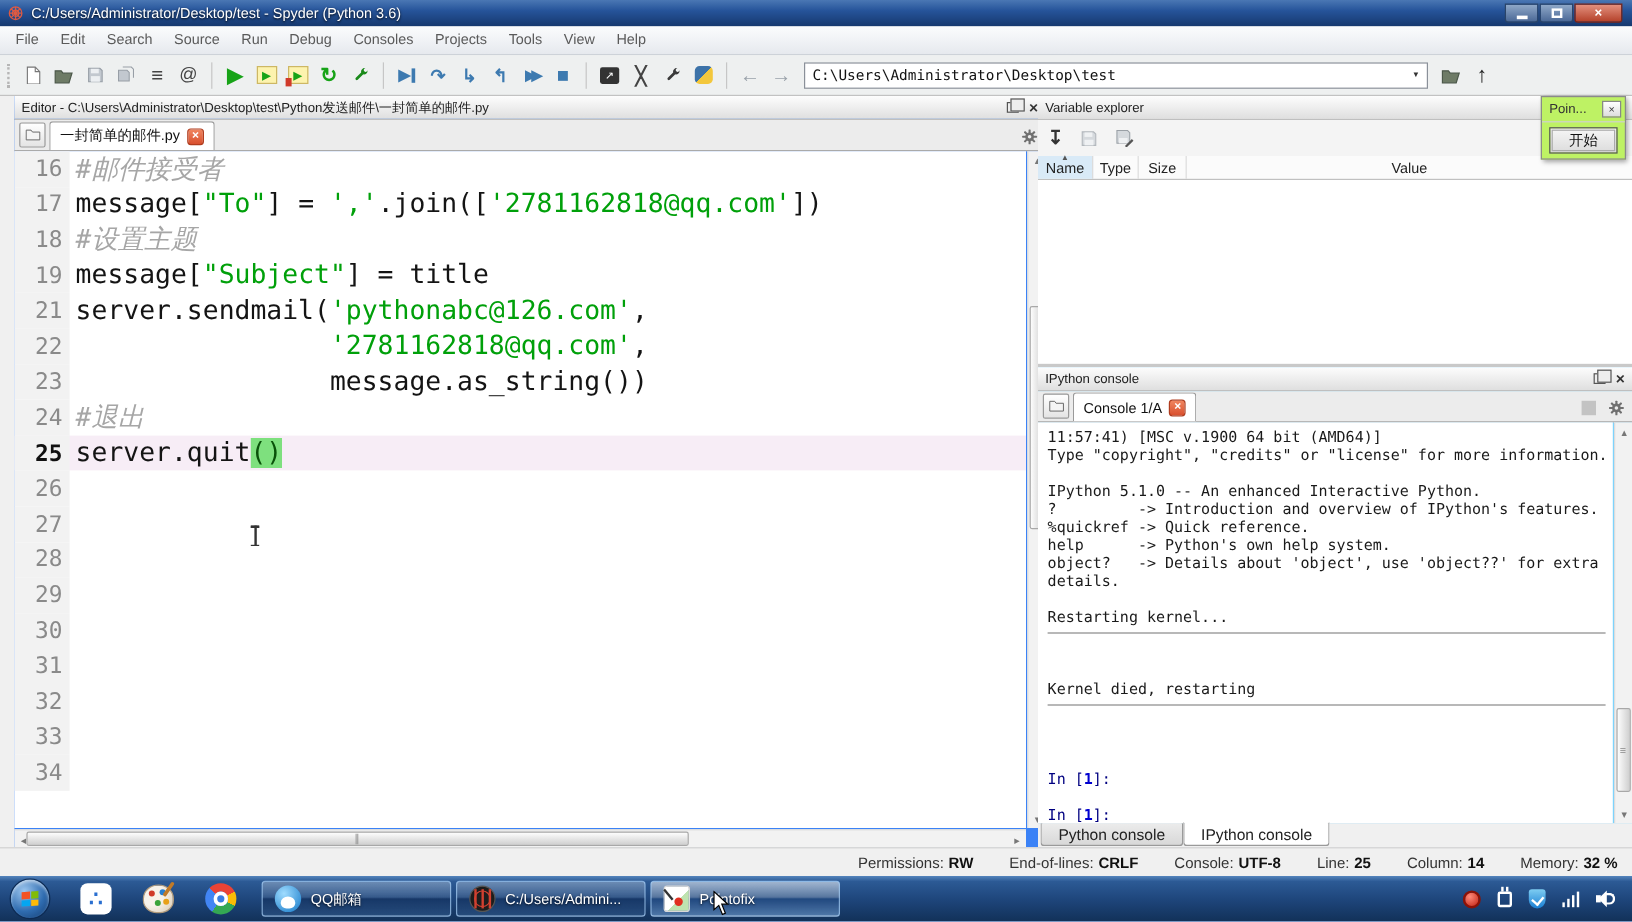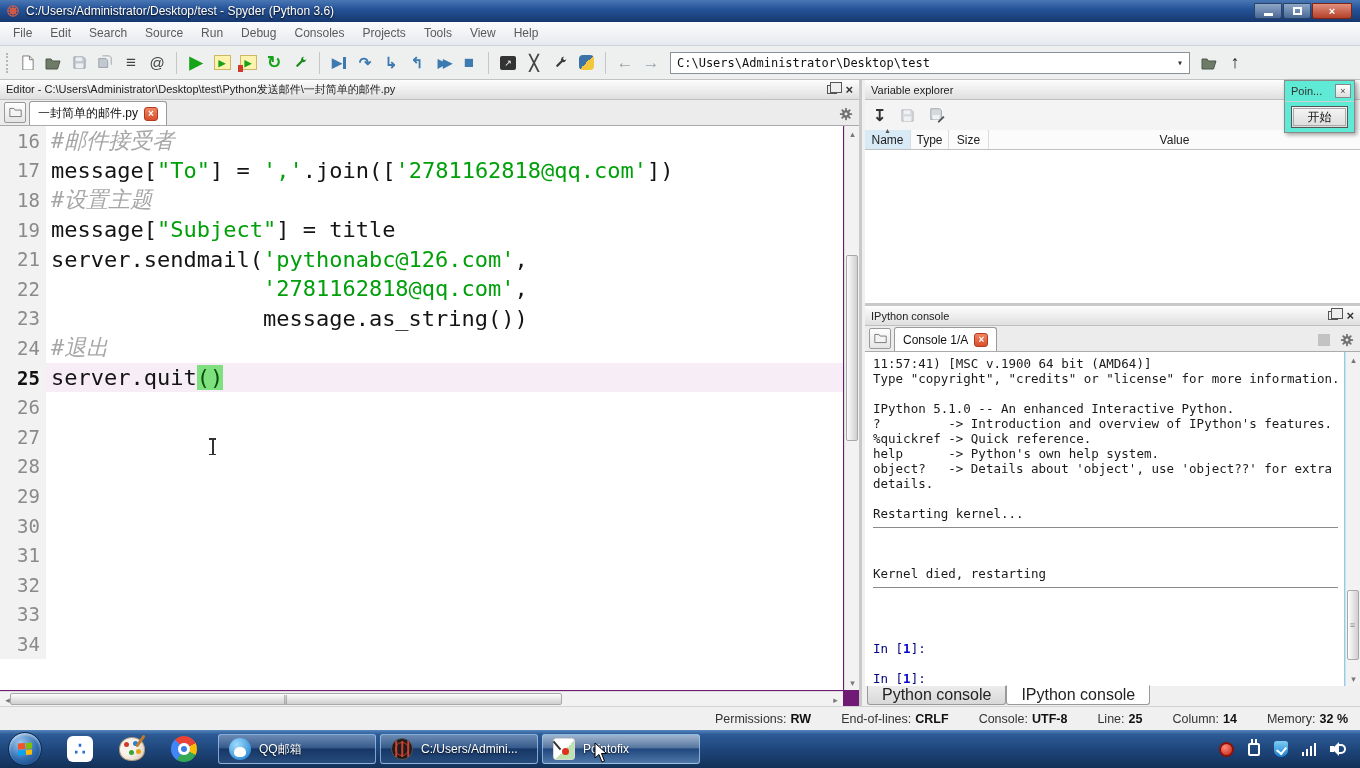--- a/index.html
+++ b/index.html
@@ -57,21 +57,21 @@
   .tabbar { height:26px; background:#ececec; border-bottom:1px solid #aaa; display:flex; align-items:flex-end; padding:0 2px; position:relative; }
   .browse-btn { width:22px; height:21px; border:1px solid #9a9a9a; border-radius:2px; background:linear-gradient(#fff,#e4e4e4);
     display:flex; align-items:center; justify-content:center; margin:0 3px 2px 2px; }
   .tab { height:24px; background:#fff; border:1px solid #9a9a9a; border-bottom:none; border-radius:3px 3px 0 0;
     display:flex; align-items:center; gap:6px; padding:0 8px; font-size:12px; color:#111; }
   .tab-close { width:14px; height:14px; background:linear-gradient(#f0855f,#d9502e); border:1px solid #b03c1e; border-radius:3px;
     color:#fff; font-size:10px; font-weight:bold; display:flex; align-items:center; justify-content:center; line-height:1; }
   .tabbar-right { position:absolute; right:6px; bottom:4px; display:flex; align-items:center; gap:10px; }
 
   
-  .editor-pane { position:absolute; left:0; top:80px; width:862px; height:626px; background:#701a75; border-right:3px solid #c9c9c9; }
+  .editor-pane { position:absolute; left:12px; top:80px; width:862px; height:626px; background:#3b82f6; border-right:3px solid #c9c9c9; }
   .code-area { position:absolute; left:0; top:46px; right:16px; bottom:16px; overflow:hidden; background:#fff;
     font-family:"DejaVu Sans Mono",monospace; font-size:22px; }
   .code-row { display:flex; height:29.6px; align-items:center; white-space:pre; }
   .code-row.current { background:#f7edf6; }
   .gut { width:46px; flex:0 0 46px; text-align:right; padding-right:6px; color:#8a8a8a; font-size:19px; background:#f2f2f2; height:100%; display:flex; align-items:center; justify-content:flex-end; }
   .code-row.current .gut { color:#111; font-weight:bold; background:#f2f2f2; }
   .ct { padding-left:5px;text-align:center; }
   .s-txt { color:#141414; }
   .s-str { color:#00a00a; }
   .s-com { color:#a6a6a6; font-style:italic; }
@@ -102,26 +102,26 @@
   .console-body { position:absolute; left:0; top:46px; right:16px; bottom:20px; background:#fff; overflow:hidden;
     font-family:"DejaVu Sans Mono",monospace; font-size:12.5px; color:#1a1a1a; padding:4px 0 0 8px; }
   .console-line { height:15px; white-space:pre; }
   .console-hr { height:15px; position:relative; }
   .console-hr::before { content:""; position:absolute; left:0; right:6px; top:6px; border-top:1px solid #8a8a8a; }
   .s-pb { color:#000080; }
   .s-pn { color:#0000d0; font-weight:bold; }
   .co-vscroll { right:0; top:46px; bottom:20px; }
   .stop-sq { width:12px; height:12px; background:#c3c3c3; }
   .console-tabs { position:absolute; left:0; bottom:0; height:20px; right:0; display:flex; align-items:flex-start; padding-left:2px; background:#f0f0f0; }
-  .console-tab { height:19px; padding:0 14px; display:flex; align-items:center; font-size:16px; color:#222;
+  .console-tab { height:19px; padding:0 14px; display:flex; align-items:center; font-size:13px; color:#222;
     background:linear-gradient(#ececec,#d8d8d8); border:1px solid #9a9a9a; border-top:none; border-radius:0 0 3px 3px; }
   .console-tab.active { background:#fff; border-top:1px solid #fff; margin-top:-1px; height:20px; }
 
   
-  .poin-win { position:absolute; left:1284px; top:80px; width:71px; height:53px; background:#5eead4;
+  .poin-win { position:absolute; left:1284px; top:80px; width:71px; height:53px; background:#bef264;
     border:1px solid #8a8a8a; box-shadow:2px 2px 4px rgba(0,0,0,.35); z-index:60; }
   .poin-title { height:21px; display:flex; align-items:center; padding:0 3px 0 6px; font-size:11px; color:#333; border-bottom:1px solid #d0d0d0; }
   .poin-close { margin-left:auto; width:16px; height:14px; border:1px solid #888; background:linear-gradient(#fff,#ddd);
     display:flex; align-items:center; justify-content:center; font-size:9px; color:#444; }
   .poin-btn { margin:4px auto 0; width:57px; height:22px; display:flex; align-items:center; justify-content:center;
     background:linear-gradient(#f6f6f6,#dcdcdc); border:1px solid #555; outline:1px solid #aaa; outline-offset:-3px; font-size:12px; color:#111; }
 
   
   .statusbar { position:absolute; left:0; top:706px; width:1360px; height:24px; background:#f0f0f0;
     border-top:1px solid #d2d2d2; display:flex; align-items:center; justify-content:flex-end; gap:30px; padding-right:12px; font-size:12.5px; color:#333; }

